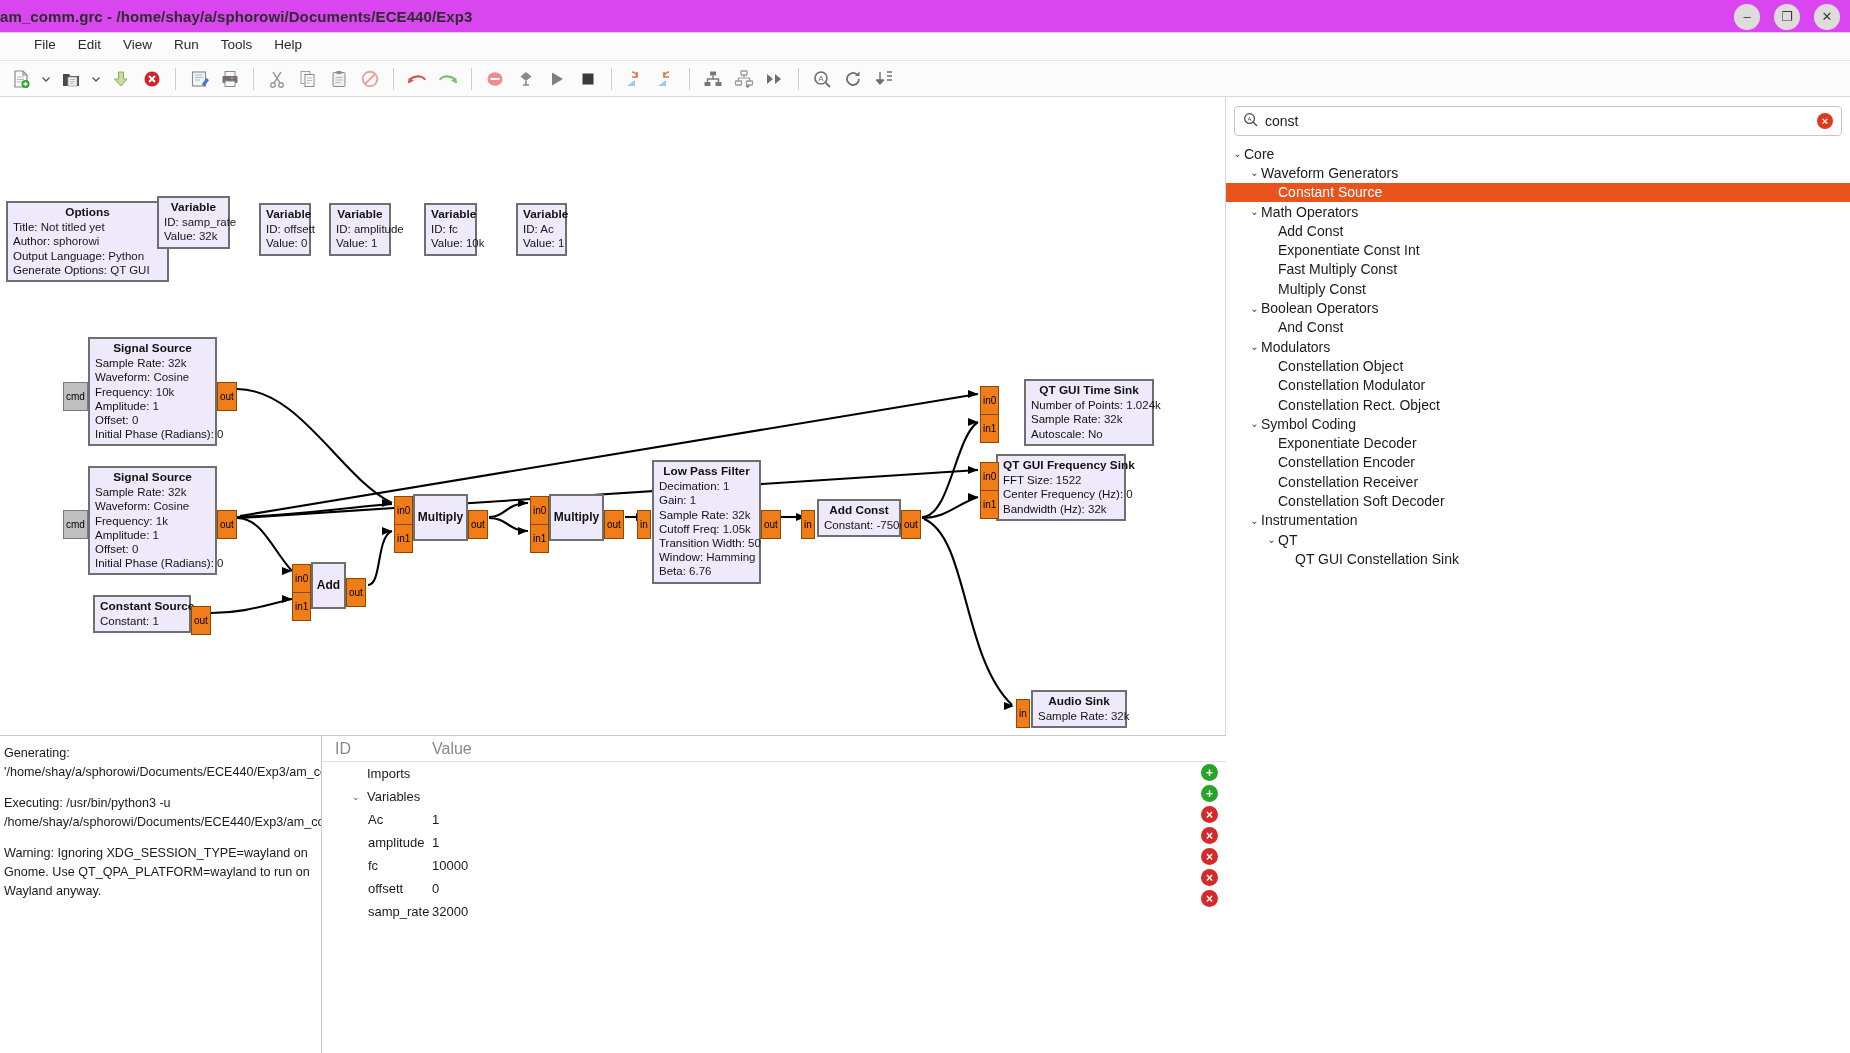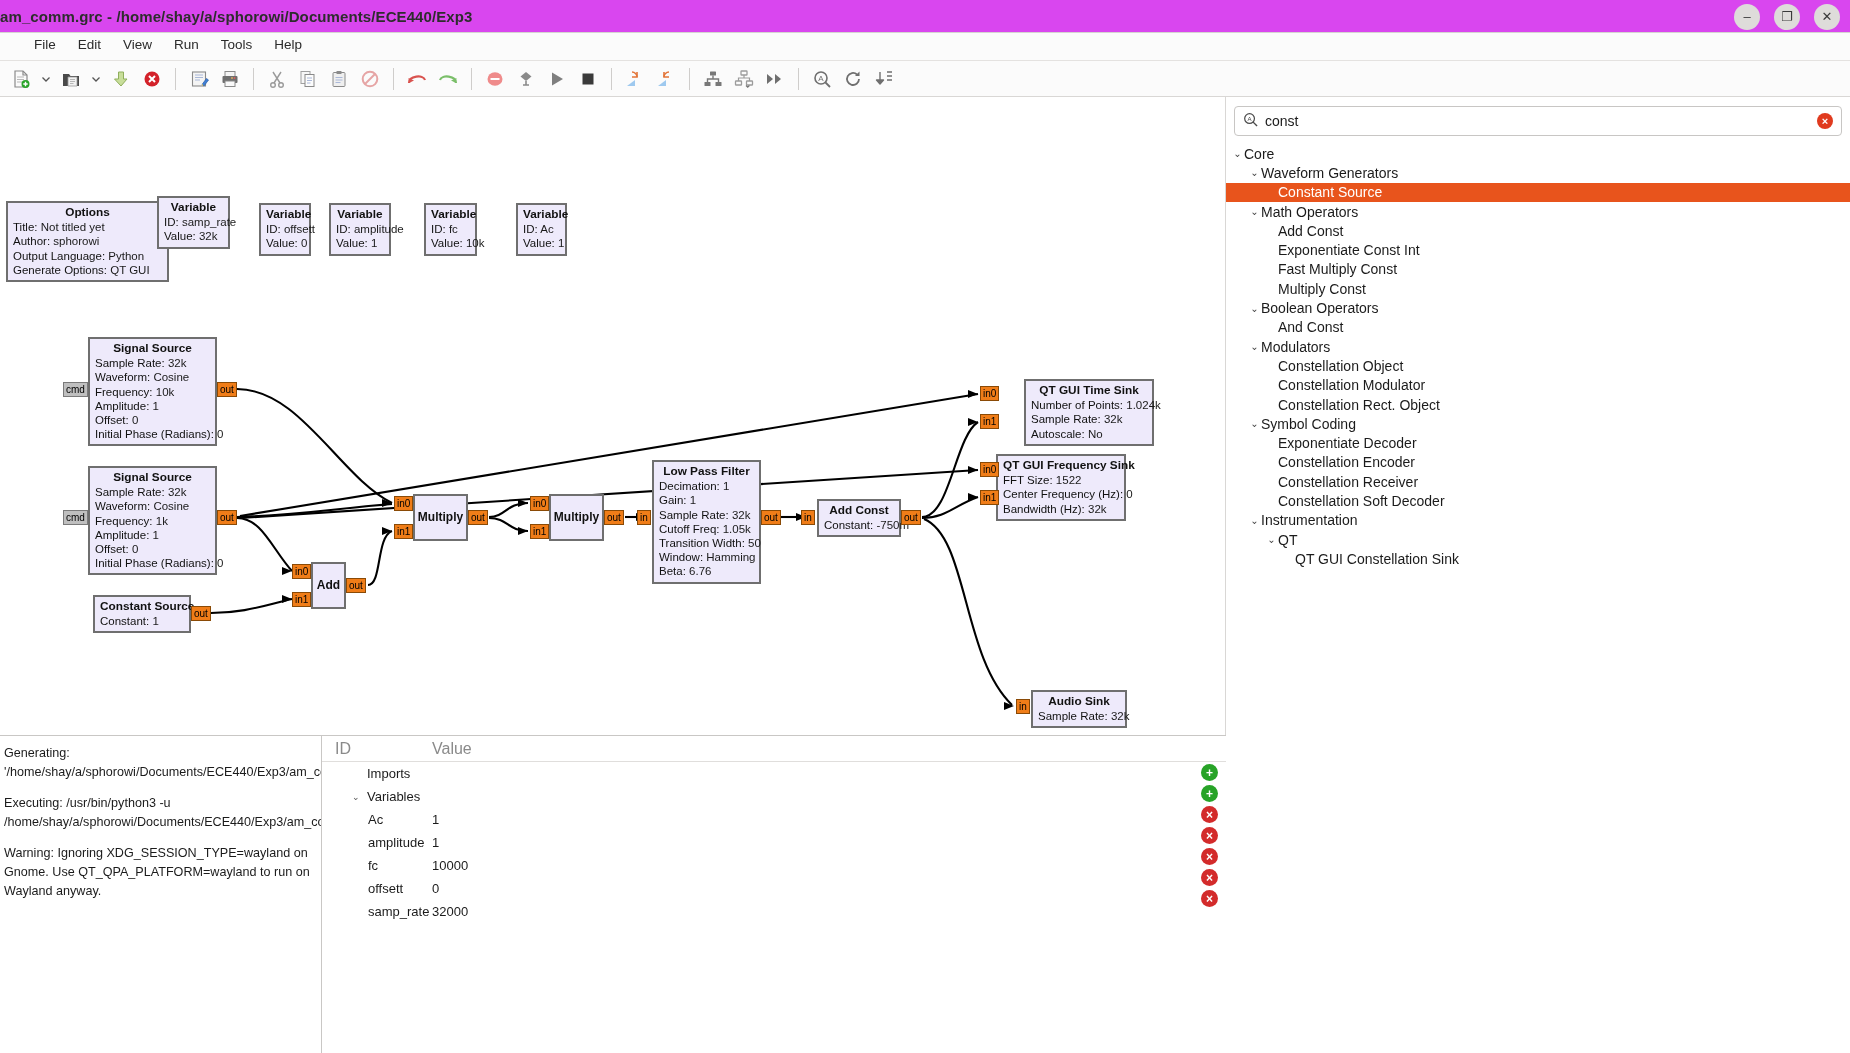--- a/index.html
+++ b/index.html
@@ -57,21 +57,21 @@
   }
   .blk .bt { font-weight: bold; text-align: center; display: block; font-size: 11.8px; padding-bottom: 1px; }
   .blk .row { display: block; }
   .blk .k { font-weight: normal; text-align: center; }
   .blk .v { font-weight: normal; color: #1a1a1a; }
   .blk.compact { display: flex; align-items: center; justify-content: center; }
   .blk.compact .bt { padding: 0; font-size: 12px; }
 
   .port {
     position: absolute; background: #f07d18; border: 1px solid #8a4a06;
-    color: #000; font-size: 10px; line-height: 12px; padding: 0 2px; height: 15px;
+    color: #000; font-size: 10px; line-height: 12px; padding: 0 2px; height: 29px;
     display: flex; align-items: center; font-family: "Liberation Sans", sans-serif;
   }
   .port.msg { background: #bfbfbf; border-color: #7a7a7a; }
 
   
   .bottom { display: flex; height: 318px; flex: 0 0 318px; border-top: 1px solid #c9c7c5; background: #fff; }
   .console {
     width: 322px; flex: 0 0 322px; border-right: 1px solid #c9c7c5;
     padding: 8px 10px 4px 4px; font-size: 12.6px; color: #1b1b1b; line-height: 18.6px; overflow: hidden;
   }

